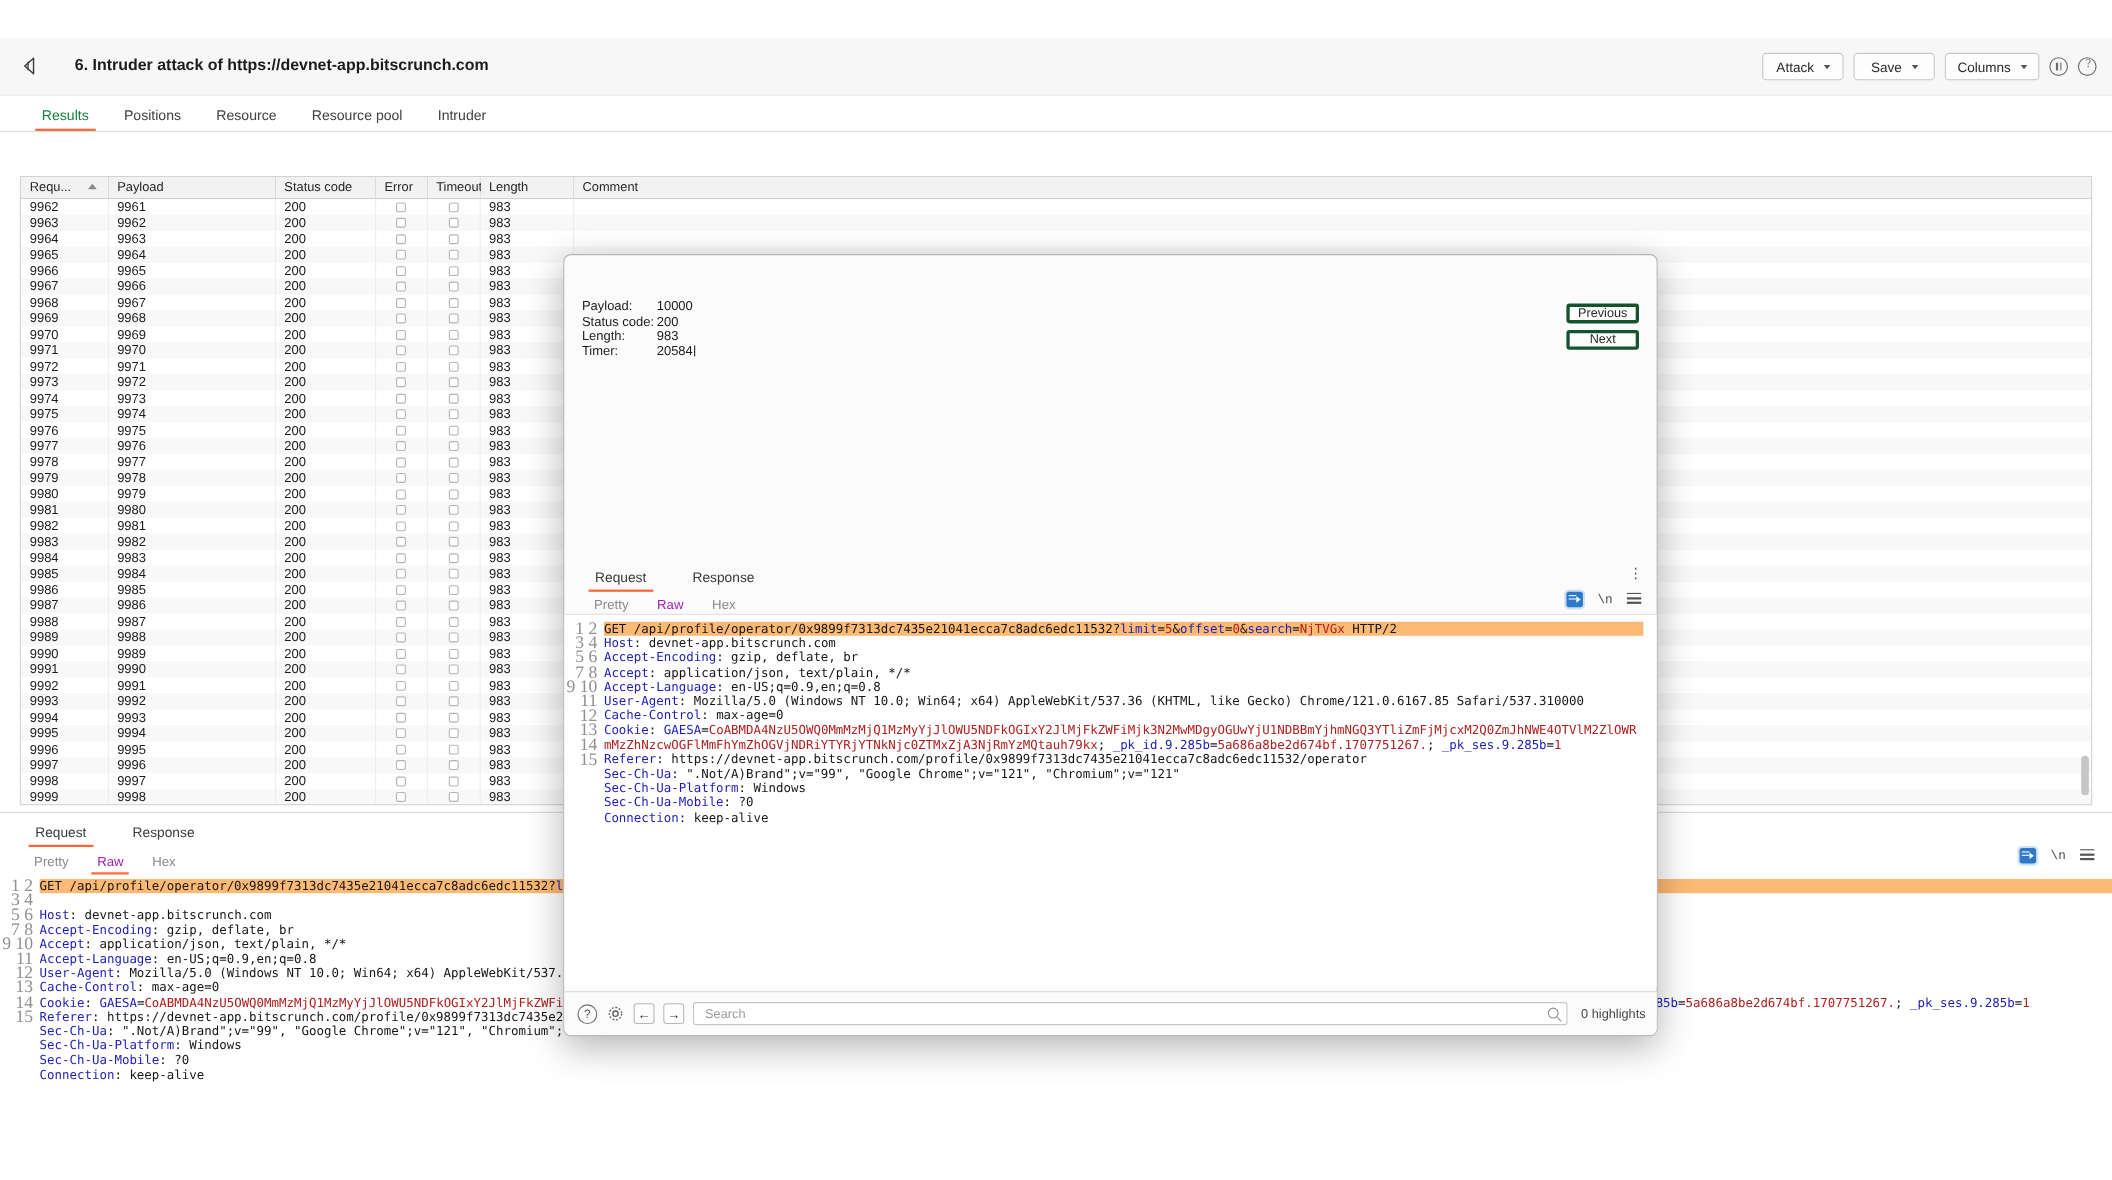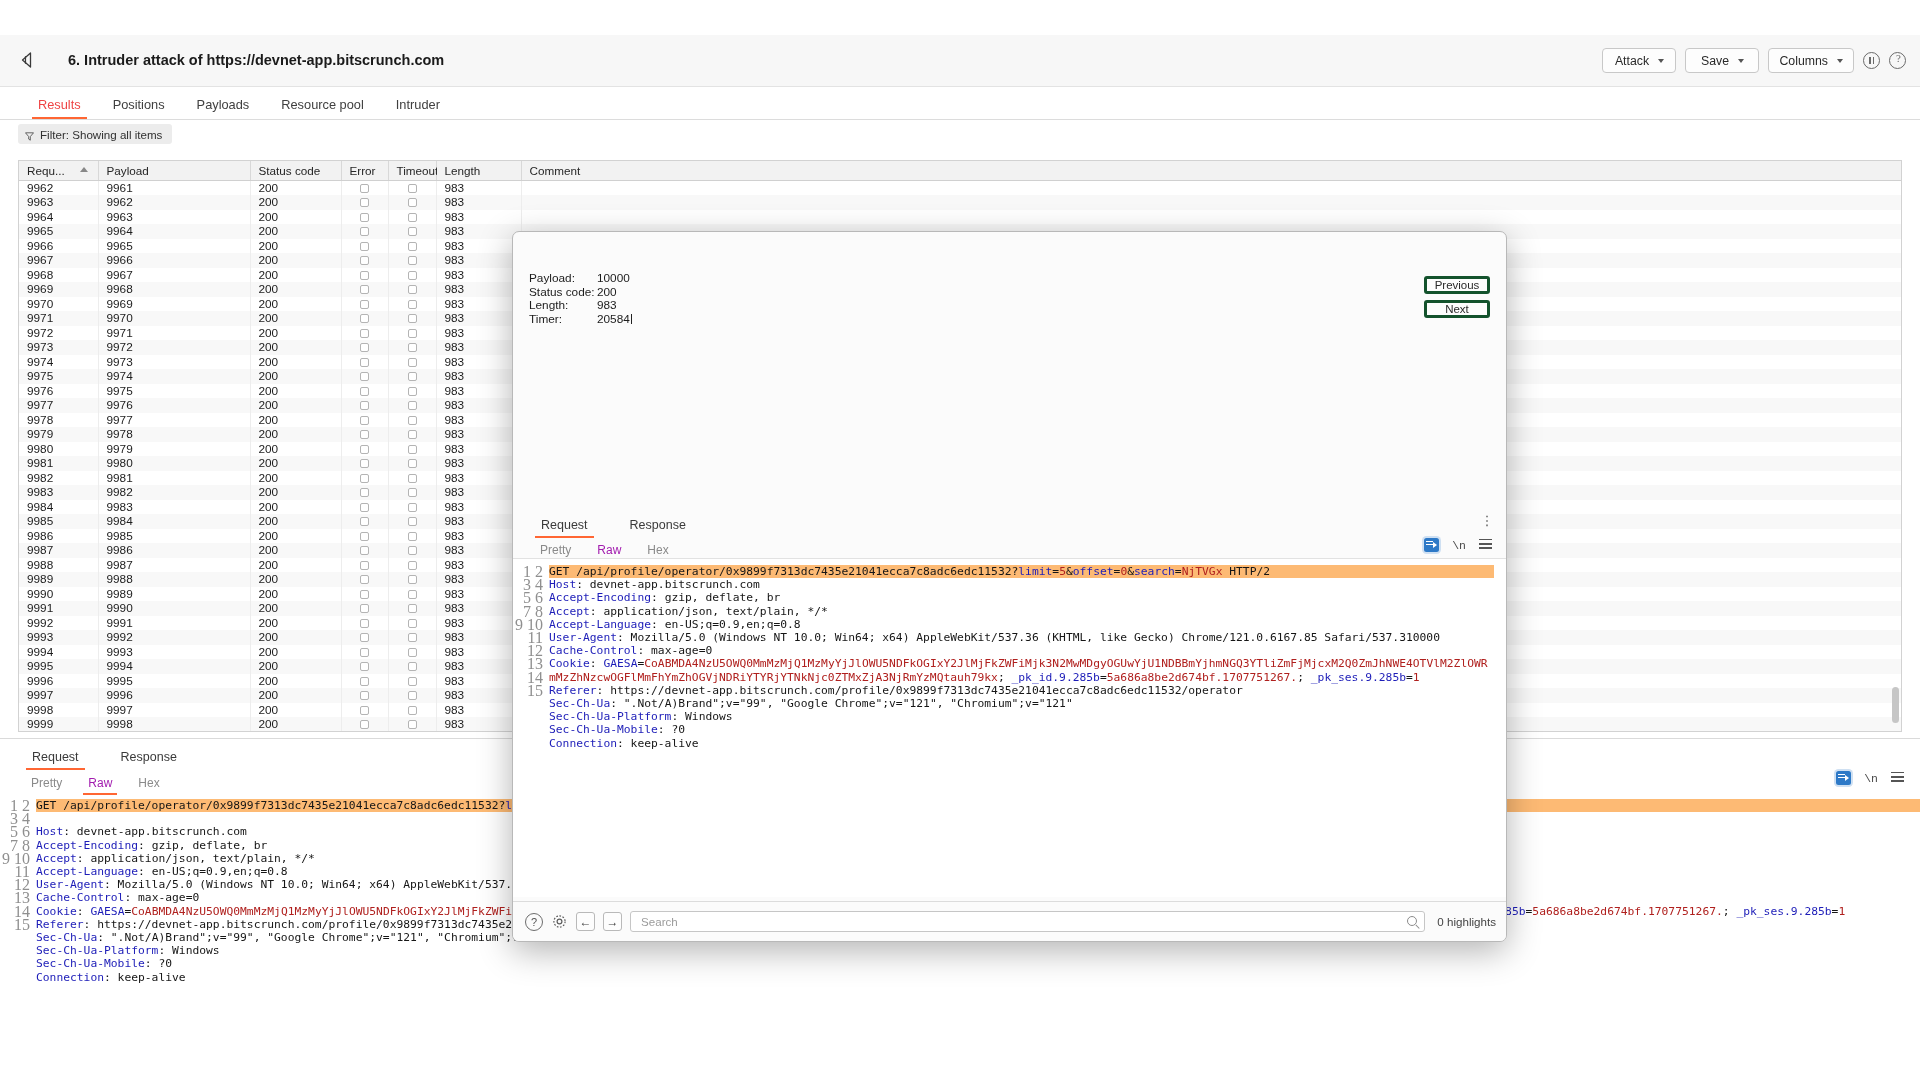--- a/index.html
+++ b/index.html
@@ -31,21 +31,21 @@
   .circ-icon .pausebar { position:absolute; width:1.5px; height:7px; background:#6a6a6a; top:4px; }
   .circ-icon .pausebar.l { left:5px; } .circ-icon .pausebar.r { right:5px; }
   .circ-icon .q { position:absolute; left:0; top:-1px; width:17px; text-align:center; font-size:11px;
                   color:#6a6a6a; font-family:"Liberation Serif", serif; }
 
   
   .maintabs { position:absolute; left:0; top:52px; width:1920px; height:33px; background:#fff;
               border-bottom:1px solid #dcdcdc; display:flex; align-items:flex-end; padding-left:22px; }
   .maintab { padding:0 16px 7px 16px; font-size:12.8px; color:#404040; cursor:pointer; position:relative;
              white-space:nowrap; }
-  .maintab.active { color:#ef4444; }
+  .maintab.active { color:#15803d; }
   .maintab.active:after { content:""; position:absolute; left:10px; right:10px; bottom:0; height:2.5px;
                           background:#ff6633; }
 
   
   .filterbar { position:absolute; left:0; top:86px; width:1920px; height:28px; background:#fff; }
   .filter-chip { position:absolute; left:18px; top:3px; height:20px; padding:0 10px 0 7px; background:#ececec;
                  border-radius:3px; display:flex; align-items:center; gap:6px; font-size:11.6px; color:#303030;
                  cursor:pointer; }
   .funnel { width:9px; height:9px; }
 
@@ -190,40 +190,30 @@
   </div>
 
   <div class="maintabs">
     <div class="maintab active">
       <span>Results</span>
     </div>
     <div class="maintab">
       <span>Positions</span>
     </div>
     <div class="maintab">
-      <span>Payloads</span>
+      <span>Resource</span>
     </div>
     <div class="maintab">
       <span>Resource pool</span>
     </div>
     <div class="maintab">
       <span>Intruder</span>
     </div>
   </div>
 
-  <div class="filterbar">
-    <div class="filter-chip">
-      <span class="funnel">
-        <svg width="9" height="9" viewBox="0 0 9 9">
-            <path d="M0.5 0.8 H8.5 L5.3 4.6 V8.2 L3.7 7.1 V4.6 Z" fill="none" stroke="#444" stroke-width="0.8"></path>
-          </svg>
-      </span>
-      <span>Filter: Showing all items</span>
-    </div>
-  </div>
 
   <div class="tablewrap">
     <table class="results">
       <thead>
         <tr>
           <th class="col-req">
             <span>Requ...</span>
             <span class="sortarrow"></span>
           </th>
           <th class="col-pay">

